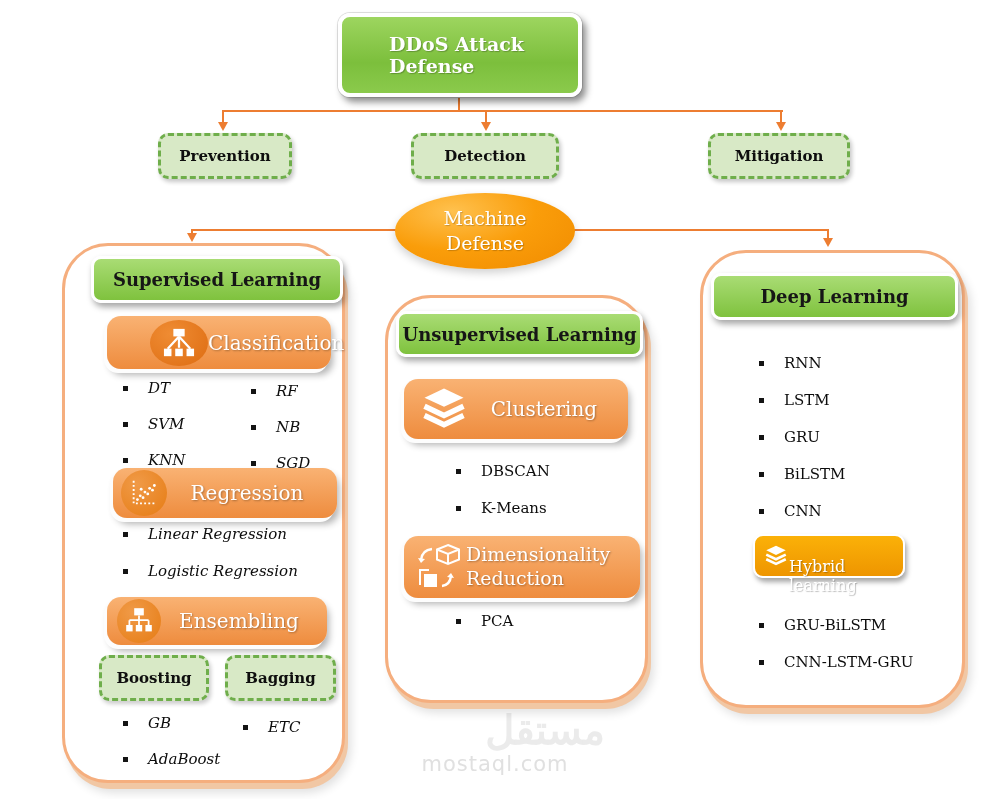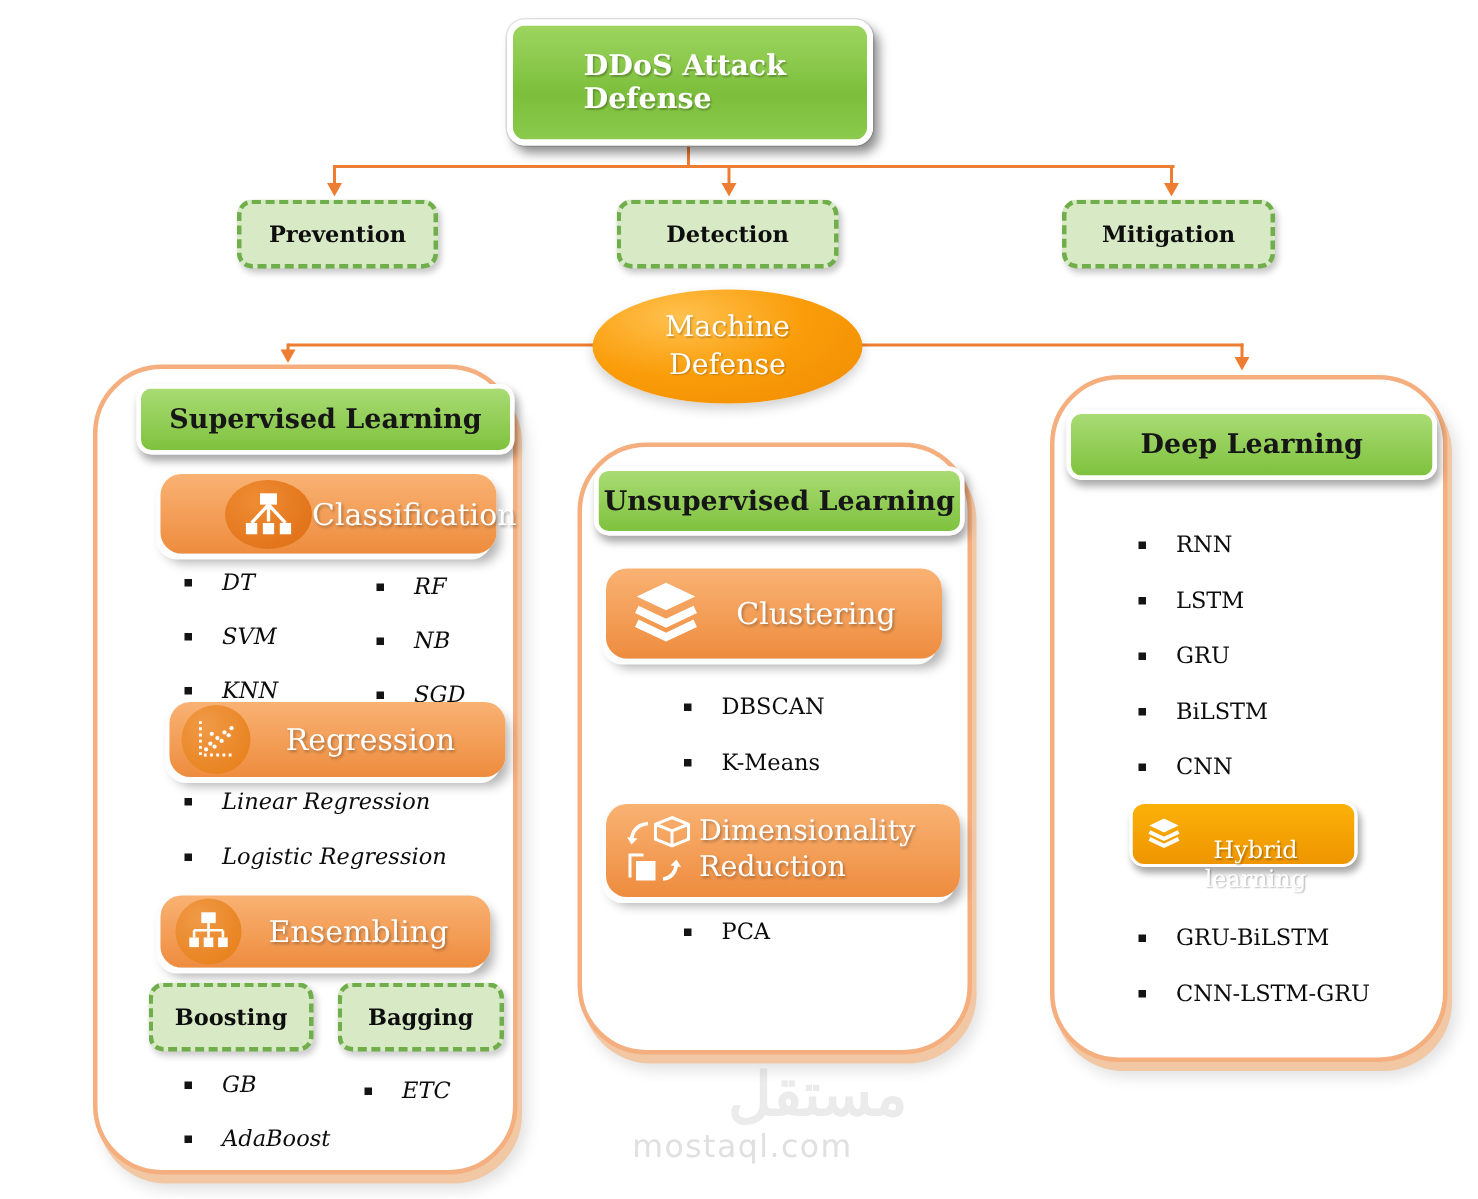--- a/index.html
+++ b/index.html
@@ -61,21 +61,21 @@
     display:flex;align-items:center;justify-content:center;}
   .icon-circle{flex:none;border-radius:50%;
     background:radial-gradient(circle at 35% 30%,#f09a47,#e8821e 80%);
     display:flex;align-items:center;justify-content:center;}
   .icon-plain{flex:none;display:flex;align-items:center;justify-content:center;}
 
   .hybrid{position:absolute;box-sizing:border-box;
     background:linear-gradient(180deg,#fbb108 0%,#ee9500 100%);
     border:2px solid #fff;border-radius:10px;box-shadow:2px 4px 5px rgba(0,0,0,.35);
     display:flex;align-items:center;}
-  .hybrid .blabel{flex:1;text-align:center;color:#fff;font-size:16px;
+  .hybrid .blabel{flex:1;text-align:left;color:#fff;font-size:16px;
     text-shadow:1px 1px 1px rgba(0,0,0,.25);padding-right:18px;margin-top:39px;}
 
   
   .list{position:absolute;display:flex;flex-direction:column;}
   .li{display:flex;align-items:center;height:20px;}
   .blt{flex:none;width:5px;height:5px;background:#141414;margin-right:20px;}
   .lbl{font-size:15px;color:#0c0c0c;white-space:nowrap;}
   .it .lbl{font-style:italic;}
 
   

